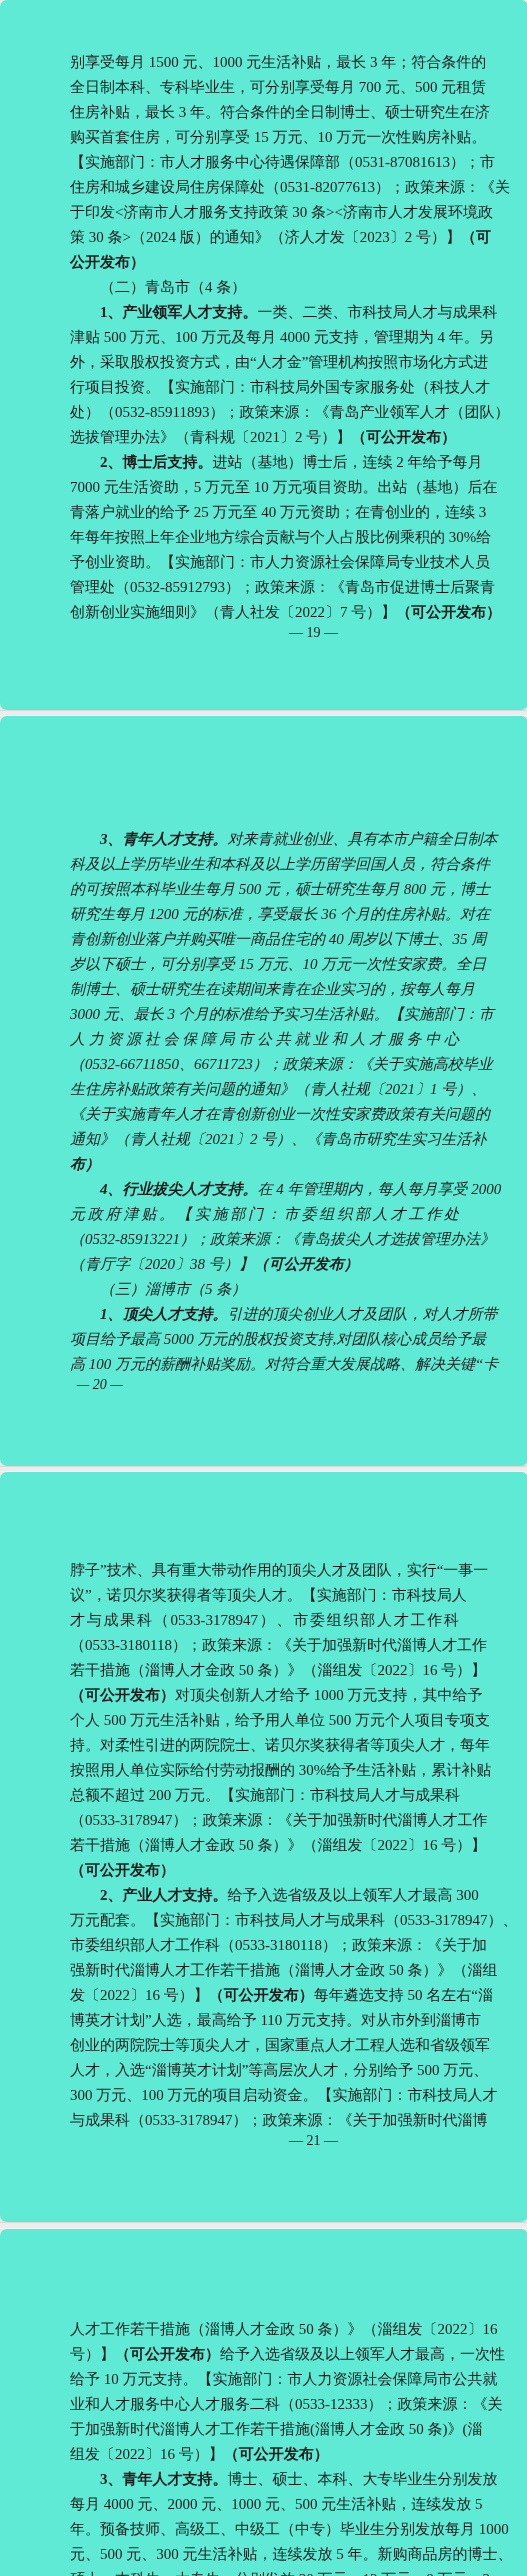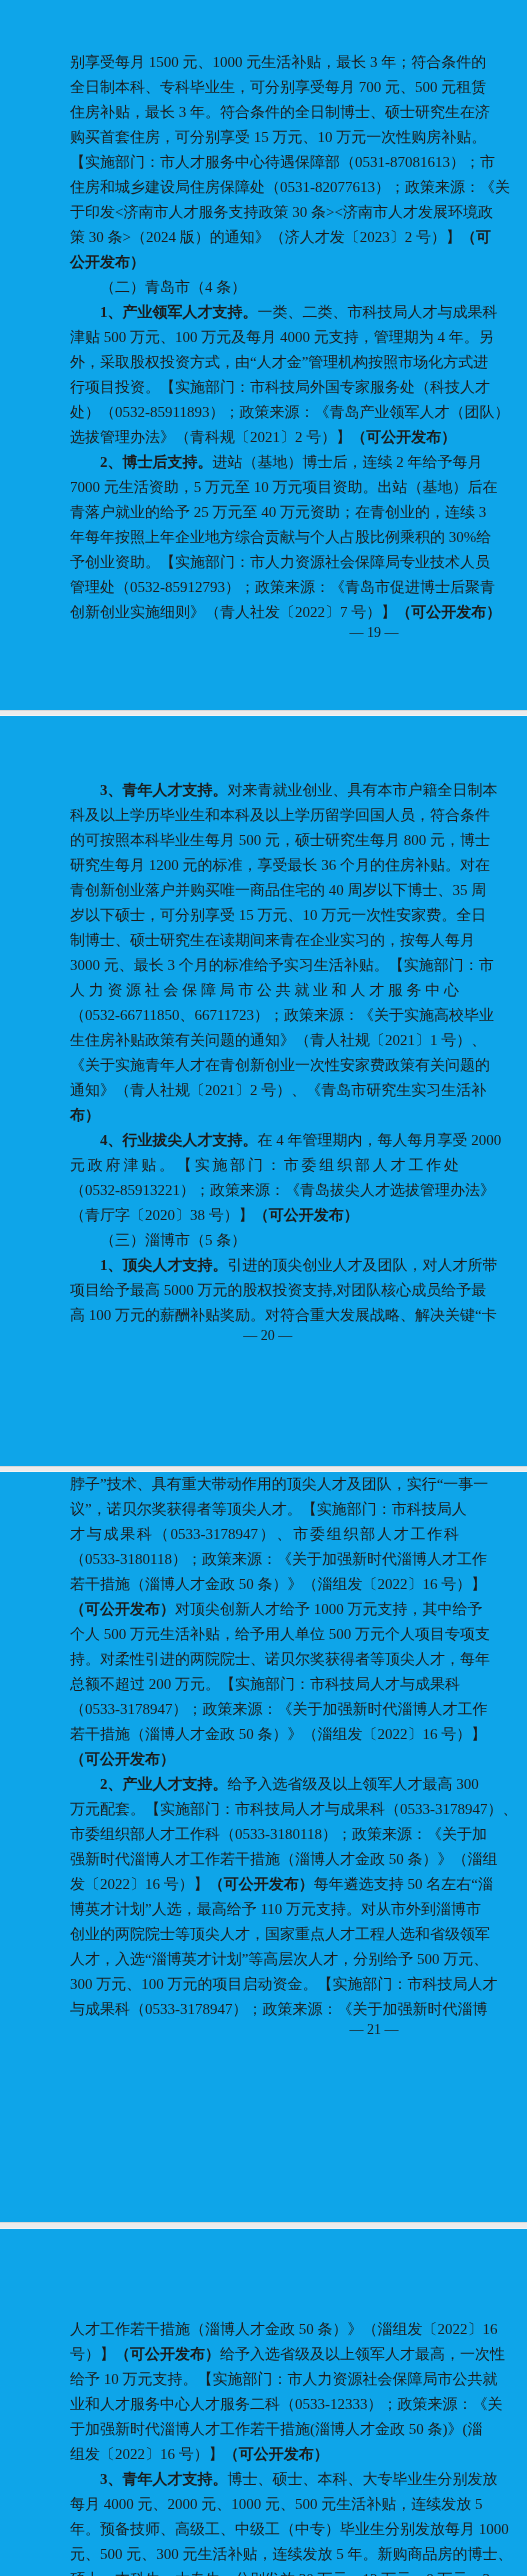--- a/index.html
+++ b/index.html
@@ -1,31 +1,31 @@
 <!DOCTYPE html>
 <html style="--ink: #1c1c1c; --gap: #ececec;font-size:8.2px"><head>
 <meta charset="utf-8">
 <style>
   html,body{margin:0;padding:0;background:#e9e9e9;}
   body{width:528px;font-family:"Liberation Serif","DejaVu Serif",serif;}
   #doc{width:528px;}
-  .page{background:#0ea5e9;overflow:hidden;box-sizing:border-box;}
+  .page{background:#5eead4;overflow:hidden;box-sizing:border-box;border-radius:7px;}
   .p0{height:710px;}
   .p1,.p2,.p3,.p4{height:750px;}
   .p0 .content{padding-top:50px;}
-  .p1 .content{padding-top:62px;}
-  .p2 .content{}
+  .p1 .content{padding-top:111px;font-style:italic;}
+  .p2 .content{padding-top:86px;}
   .p3 .content{padding-top:88px;}
   .content{padding-left:70px;padding-right:69px;}
   .line{height:25px;line-height:25px;font-size:15px;color:var(--ink,#1c1c1c);
         white-space:nowrap;overflow:visible;text-align:justify;}
   .line.full{text-align-last:justify;text-justify:inter-character;}
   .line.indent{text-indent:30px;}
   .line b{font-weight:bold;}
-  .pagenum{height:25px;line-height:21.6px;font-size:14px;color:var(--ink,#1c1c1c);margin-top:-3.1px;text-align:center;}
+  .pagenum{height:25px;line-height:21.6px;font-size:14px;color:var(--ink,#1c1c1c);margin-top:-3.1px;}
   .pagenum.right{padding-left:219px;}
   .pagenum.left{padding-left:6.7px;}
   .divider{height:6.2px;background:var(--gap,#ececec);border-top:0.5px solid #d8d8d8;
            border-bottom:0.5px solid #f4f4f4;box-sizing:border-box;}
 </style>
 </head>
 <body>
 
 <div id="doc">
     <section class="page p0">
@@ -88,20 +88,21 @@
     <section class="page p2">
       <div class="content">
         <div class="line full"><span>脖子”技术、具有重大带动作用的顶尖人才及团队，实行“一事一</span></div>
         <div class="line full"><span>议”，诺贝尔奖获得者等顶尖人才。【实施部门：市科技局人</span></div>
         <div class="line full"><span>才与成果科（0533-3178947）、市委组织部人才工作科</span></div>
         <div class="line full"><span>（0533-3180118）；政策来源：《关于加强新时代淄博人才工作</span></div>
         <div class="line full"><span>若干措施（淄博人才金政 50 条）》（淄组发〔2022〕16 号）】</span></div>
         <div class="line full"><b>（可公开发布）</b><span>对顶尖创新人才给予 1000 万元支持，其中给予</span></div>
         <div class="line full"><span>个人 500 万元生活补贴，给予用人单位 500 万元个人项目专项支</span></div>
         <div class="line full"><span>持。对柔性引进的两院院士、诺贝尔奖获得者等顶尖人才，每年</span></div>
+        <div class="line full"><span>按照用人单位实际给付劳动报酬的 30%给予生活补贴，累计补贴</span></div>
         <div class="line full"><span>总额不超过 200 万元。【实施部门：市科技局人才与成果科</span></div>
         <div class="line full"><span>（0533-3178947）；政策来源：《关于加强新时代淄博人才工作</span></div>
         <div class="line full"><span>若干措施（淄博人才金政 50 条）》（淄组发〔2022〕16 号）】</span></div>
         <div class="line"><b>（可公开发布）</b></div>
         <div class="line indent full"><b>2、产业人才支持。</b><span>给予入选省级及以上领军人才最高 300</span></div>
         <div class="line full"><span>万元配套。【实施部门：市科技局人才与成果科（0533-3178947）、</span></div>
         <div class="line full"><span>市委组织部人才工作科（0533-3180118）；政策来源：《关于加</span></div>
         <div class="line full"><span>强新时代淄博人才工作若干措施（淄博人才金政 50 条）》（淄组</span></div>
         <div class="line full"><span>发〔2022〕16 号）】</span><b>（可公开发布）</b><span>每年遴选支持 50 名左右“淄</span></div>
         <div class="line full"><span>博英才计划”人选，最高给予 110 万元支持。对从市外到淄博市</span></div>

